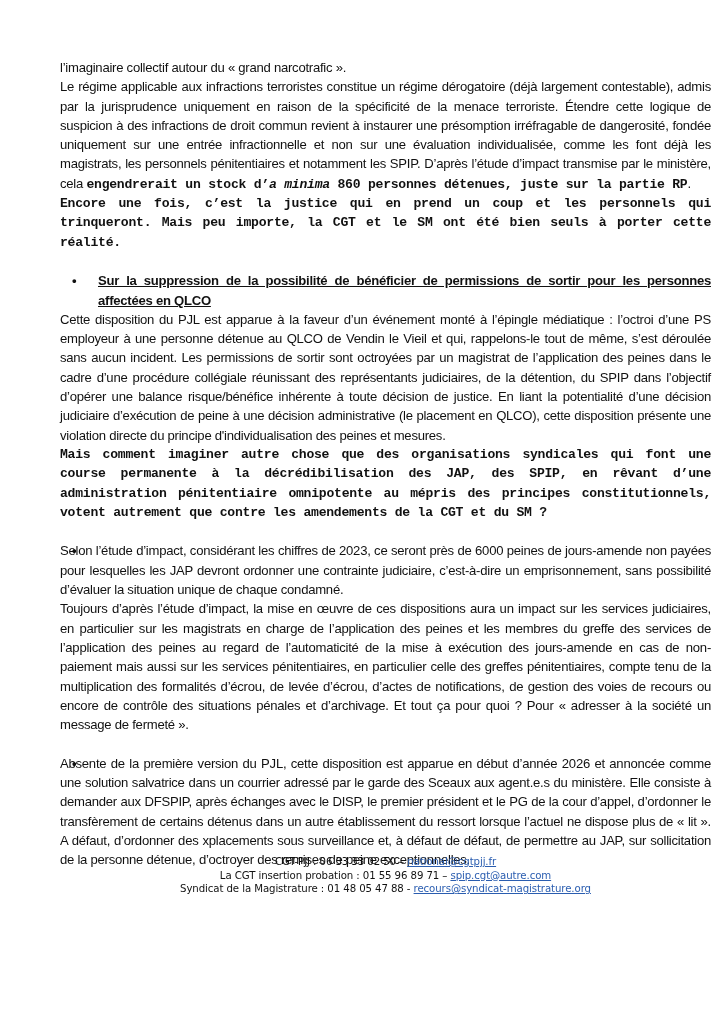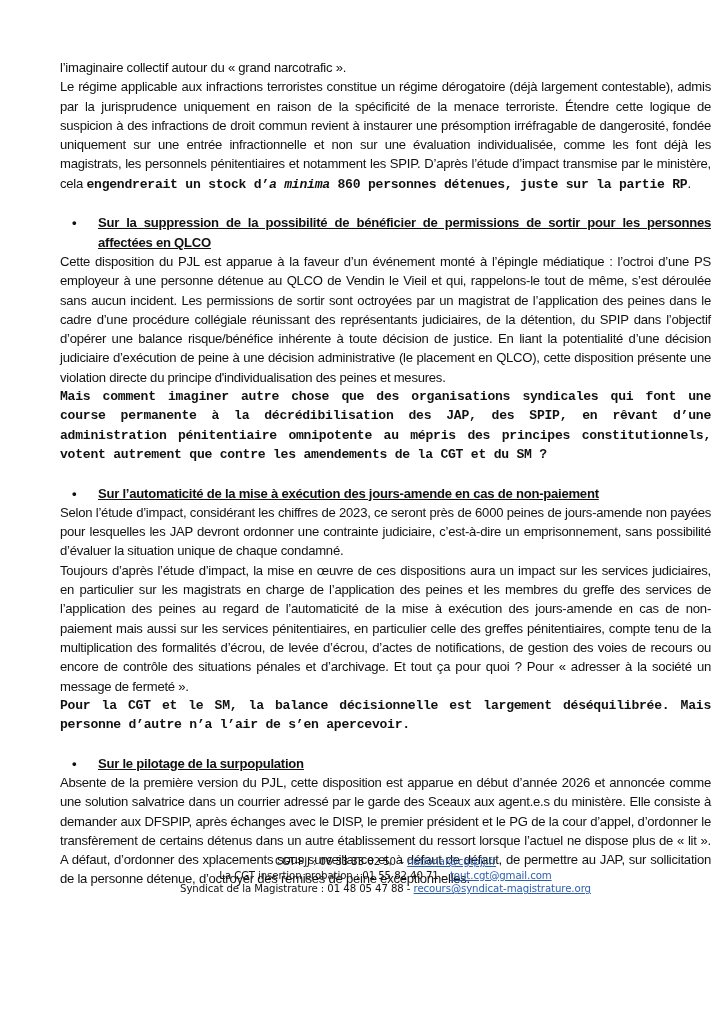--- a/index.html
+++ b/index.html
@@ -25,34 +25,34 @@
     letter-spacing: -0.1px;
   }
   .footer a { color: #2a5db0; text-decoration: underline; }
 </style>
 </head>
 <body>
 
 <div class="page">
   <p>l’imaginaire collectif autour du « grand narcotrafic ».</p>
   <p><span>Le régime applicable aux infractions terroristes constitue un régime dérogatoire (déjà largement contestable), admis par la jurisprudence uniquement en raison de la spécificité de la menace terroriste. Étendre cette logique de suspicion à des infractions de droit commun revient à instaurer une présomption irréfragable de dangerosité, fondée uniquement sur une entrée infractionnelle et non sur une évaluation individualisée, comme les font déjà les magistrats, les personnels pénitentiaires et notamment les SPIP.  D’après l’étude d’impact transmise par le ministère, cela </span><span class="b">engendrerait un stock d’</span><span class="b" style="font-style:italic">a minima</span><span class="b"> 860 personnes détenues, juste sur la partie RP</span><span>.</span></p>
+  <p class="b">Encore une fois, c’est la justice qui en prend un coup et les personnels qui trinqueront. Mais peu importe, la CGT et le SM ont été bien seuls à porter cette réalité.</p>
 
   <div class="gap"></div>
   <p class="bullet-head"><span class="dot">•</span><span>Sur la suppression de la possibilité de bénéficier de permissions de sortir pour les personnes affectées en QLCO</span></p>
   <p>Cette disposition du PJL est apparue à la faveur d’un événement monté à l’épingle médiatique : l’octroi d’une PS employeur à une personne détenue au QLCO de Vendin le Vieil  et qui, rappelons-le tout de même, s’est déroulée sans aucun incident. Les permissions de sortir sont octroyées par un magistrat de l’application des peines dans le cadre d’une procédure collégiale réunissant des représentants judiciaires, de la détention, du SPIP dans l’objectif d’opérer une balance risque/bénéfice inhérente à toute décision de justice. En liant la potentialité d’une décision judiciaire d’exécution de peine à une décision administrative (le placement en QLCO), cette disposition présente une violation directe du principe d'individualisation des peines et mesures.</p>
   <p class="b">Mais comment imaginer autre chose que des organisations syndicales qui font une course permanente à la décrédibilisation des JAP, des SPIP, en rêvant d’une administration pénitentiaire omnipotente au mépris des principes constitutionnels, votent autrement que contre les amendements de la CGT et du SM ?</p>
 
   <div class="gap"></div>
-  <p class="bullet-head"><span class="dot">•</span><span>Sur l’automaticité de la mise à exécution des jours-amende en cas de non-paiement</span></p>
+  <p class="bullet-head"><span class="dot">•</span></p>
   <p>Selon l’étude d’impact, considérant les chiffres de 2023, ce seront près de 6000 peines de jours-amende non payées pour lesquelles les JAP devront ordonner une contrainte judiciaire, c’est-à-dire un emprisonnement, sans possibilité d’évaluer la situation unique de chaque condamné.</p>
   <p>Toujours d’après l’étude d’impact, la mise en œuvre de ces dispositions aura un impact sur les services judiciaires, en particulier sur les magistrats en charge de l’application des peines et les membres du greffe des services de l’application des peines au regard de l’automaticité de la mise à exécution des jours-amende en cas de non-paiement mais aussi sur les services pénitentiaires, en particulier celle des greffes pénitentiaires, compte tenu de la multiplication des formalités d’écrou, de levée d’écrou, d’actes de notifications, de gestion des voies de recours ou encore de contrôle des situations pénales et d’archivage. Et tout ça pour quoi ? Pour « adresser à la société un message de fermeté ».</p>
-  <p class="b">Pour la CGT et le SM, la balance décisionnelle est largement déséquilibrée. Mais personne d’autre n’a l’air de s’en apercevoir.</p>
 
   <div class="gap"></div>
-  <p class="bullet-head"><span class="dot">•</span><span>Sur le pilotage de la surpopulation</span></p>
+  <p class="bullet-head"><span class="dot">•</span></p>
   <p>Absente de la première version du PJL, cette disposition est apparue en début d’année 2026 et annoncée comme une solution salvatrice  dans un courrier adressé par le garde des Sceaux aux agent.e.s du ministère. Elle consiste à demander aux DFSPIP, après échanges avec le DISP, le premier président et le PG de la cour d’appel, d’ordonner le transfèrement de certains détenus dans un autre établissement du ressort lorsque l’actuel ne dispose plus de « lit ». A défaut, d’ordonner des xplacements sous surveillance et, à défaut de défaut, de permettre au JAP, sur sollicitation de la personne détenue, d’octroyer des remises de peine exceptionnelles.</p>
 </div>
 
 <div class="footer">
   <div><span>CGT-PJJ : 06 33 33 02 50 – </span><a>national@cgtpjj.fr</a></div>
-  <div><span>La CGT insertion probation : 01 55 82 40 71 – </span><a>tout.cgt@gmail.com</a></div>
+  <div><span>La CGT insertion probation : 01 55 96 89 71 – </span><a>spip.cgt@autre.com</a></div>
   <div><span>Syndicat de la Magistrature : 01 48 05 47 88 - </span><a>recours@syndicat-magistrature.org</a></div>
 </div>
 
 </body></html>

